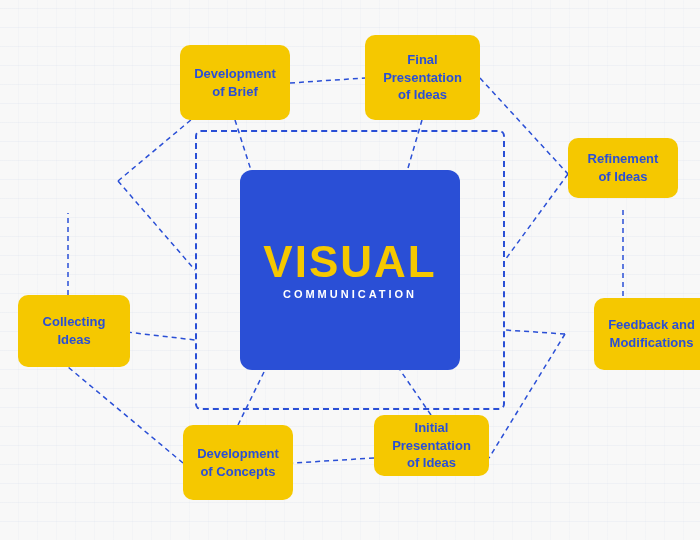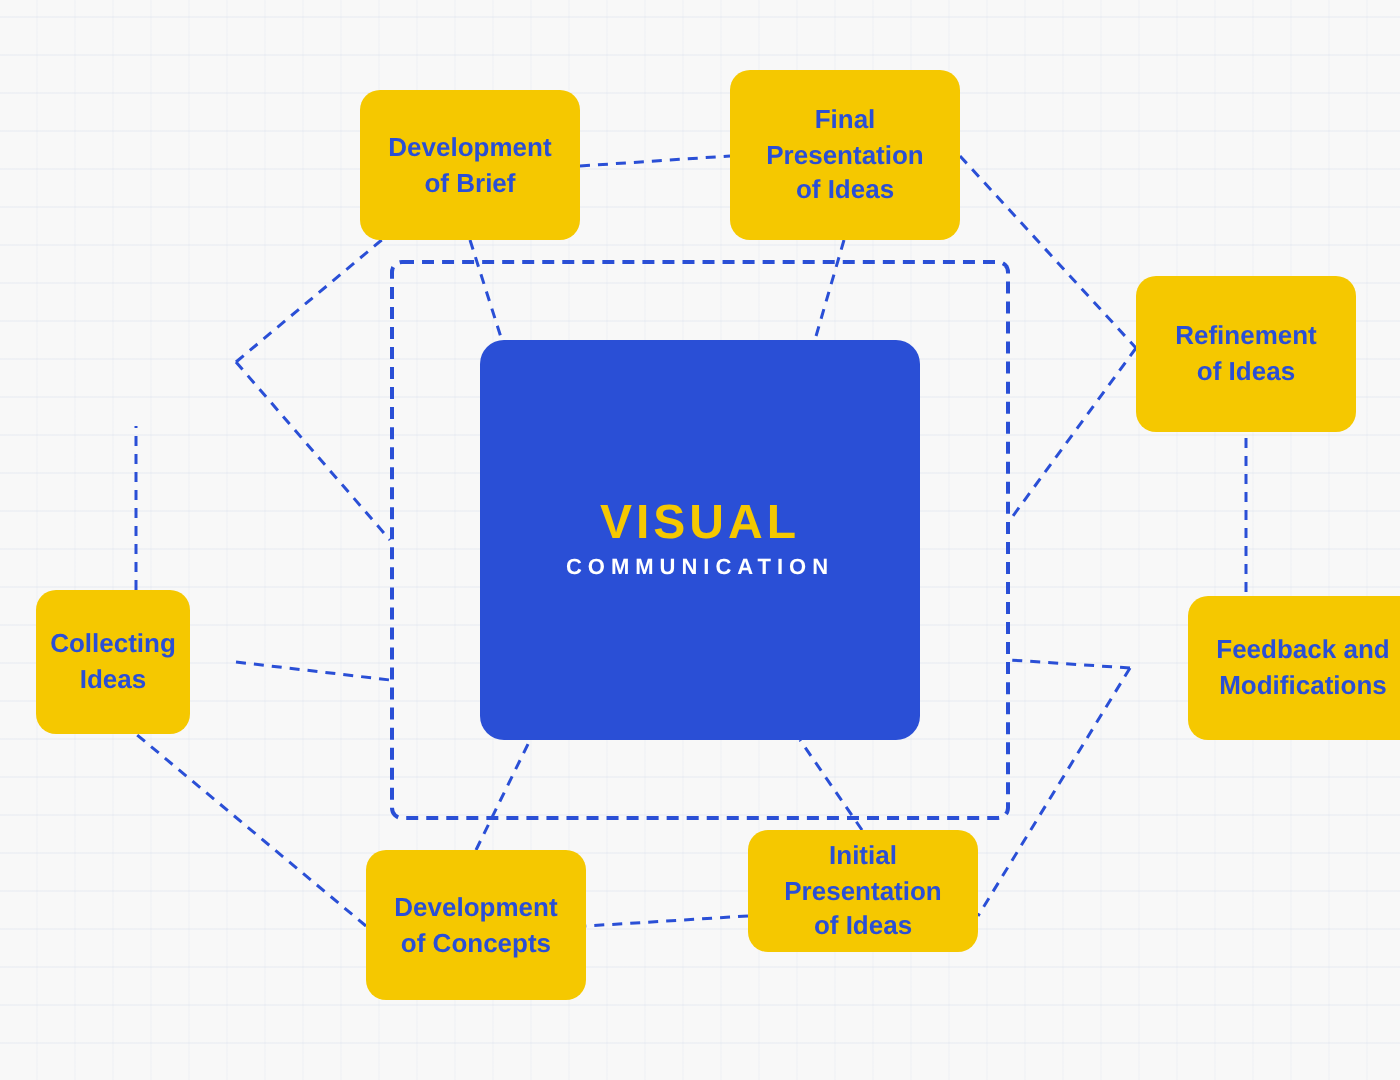--- a/index.html
+++ b/index.html
@@ -52,21 +52,21 @@
       border-radius: 12px;
       display: flex;
       flex-direction: column;
       align-items: center;
       justify-content: center;
       z-index: 10;
     }
 
     .center-title {
       color: #f5c800;
-      font-size: 24px;
+      font-size: 44px;
       font-weight: 900;
       letter-spacing: 2px;
       line-height: 1;
     }
 
     .center-subtitle {
       color: #ffffff;
       font-size: 11px;
       font-weight: 700;
       letter-spacing: 3px;
@@ -126,21 +126,21 @@
     #node-final-pres {
       width: 115px;
       height: 85px;
       left: 365px;
       top: 35px;
     }
 
     
     #node-refinement {
       width: 110px;
-      height: 78px;
+      height: 60px;
       left: 568px;
       top: 138px;
     }
 
     
     #node-feedback {
       width: 115px;
       height: 72px;
       left: 594px;
       top: 298px;
@@ -157,21 +157,21 @@
     
     #node-dev-concepts {
       width: 110px;
       height: 75px;
       left: 183px;
       top: 425px;
     }
 
     
     #node-collecting {
-      width: 77px;
+      width: 112px;
       height: 72px;
       left: 18px;
       top: 295px;
     }
 
     
     #node-research {
       width: 100px;
       height: 65px;
       left: 18px;

